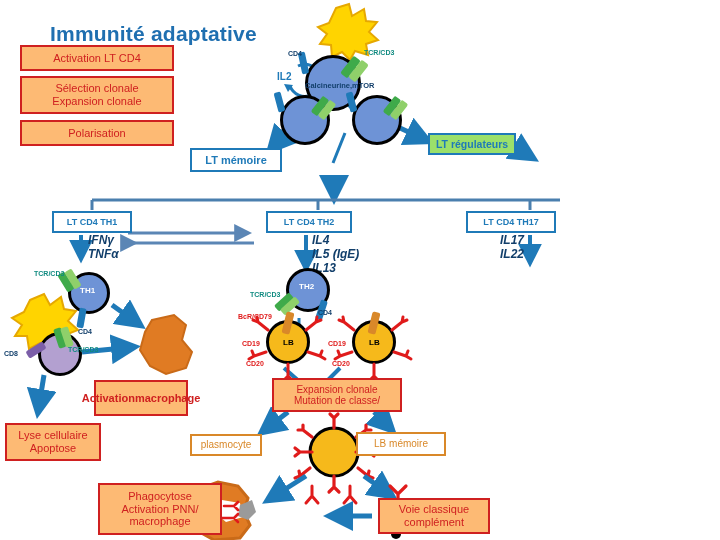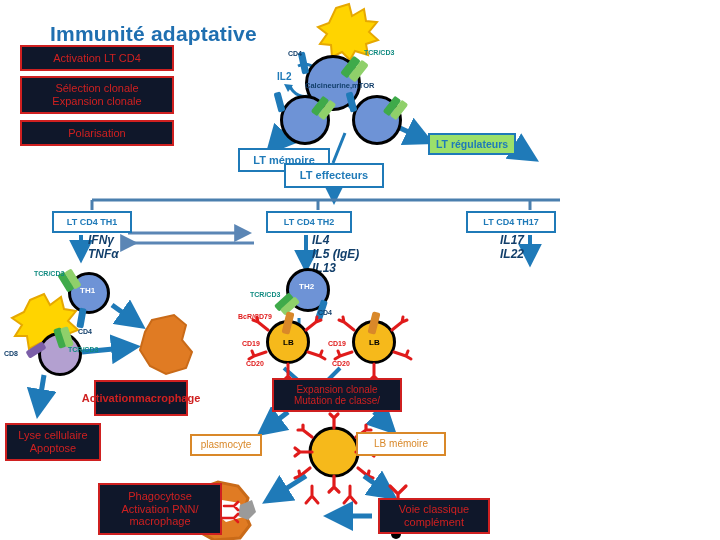--- a/index.html
+++ b/index.html
@@ -7,21 +7,21 @@
          font-family:"Liberation Sans", sans-serif;}
   .abs{position:absolute;}
 
   
   #title{left:50px;top:5px;width:290px;height:30px;color:#1f6fb0;font-size:21px;
          font-weight:bold;letter-spacing:.2px;line-height:30px;white-space:nowrap;margin-top:14px;}
 
   
   .box{box-sizing:border-box;display:flex;align-items:center;justify-content:center;
        text-align:center;line-height:1.15;}
-  .box-red{border:2.5px solid #cf2020;color:#cf2020;background:#0f172a;font-size:11px;}
+  .box-red{border:2.5px solid #cf2020;color:#cf2020;background:#fdba74;font-size:11px;}
   .box-blue{border:2.5px solid #1f7ab8;color:#1f7ab8;background:#fff;font-size:11px;font-weight:bold;}
   .box-green{border:2.5px solid #1f7ab8;color:#1f7ab8;background:#9be06a;font-size:10.5px;font-weight:bold;}
   .box-orange{border:2px solid #d98829;color:#d98829;background:#fff;font-size:10px;}
   .box-blue-s{border:2px solid #1f7ab8;color:#1f7ab8;background:#fff;font-size:9px;font-weight:bold;}
 
   
   .lbl{font-size:7px;font-weight:bold;white-space:nowrap;}
   .lbl-dark{color:#123f6b;}
   .lbl-teal{color:#0f8a80;}
   .lbl-red{color:#e01b1b;}
@@ -185,27 +185,24 @@
   <div class="abs cell cell-t" style="left:280px;top:95px;width:50px;height:50px;"></div>
   <div class="abs rec rec-cd4" style="left:276px;top:92px;width:7px;height:20px;transform:rotate(-15deg);"></div>
   <div class="abs rec rec-tcr-g" style="left:316px;top:96px;width:8px;height:20px;transform:rotate(38deg);"></div>
   <div class="abs rec rec-tcr-lg" style="left:323px;top:100px;width:8px;height:20px;transform:rotate(38deg);"></div>
 
   <div class="abs cell cell-t" style="left:352px;top:95px;width:50px;height:50px;"></div>
   <div class="abs rec rec-cd4" style="left:348px;top:92px;width:7px;height:20px;transform:rotate(-15deg);"></div>
   <div class="abs rec rec-tcr-g" style="left:388px;top:96px;width:8px;height:20px;transform:rotate(38deg);"></div>
   <div class="abs rec rec-tcr-lg" style="left:395px;top:100px;width:8px;height:20px;transform:rotate(38deg);"></div>
 
-  <div class="abs box box-blue" style="left:190px;top:148px;width:92px;height:24px;margin-left:48px;">
+  <div class="abs box box-blue" style="left:190px;top:148px;width:92px;height:24px;">
     <span>LT mémoire</span>
   </div>
 
-  <div class="abs box box-blue" style="left:284px;top:163px;width:100px;height:25px;">
-    <span>LT effecteurs</span>
-  </div>
 
   <div class="abs box box-green" style="left:428px;top:133px;width:88px;height:22px;">
     <span>LT régulateurs</span>
   </div>
 
   <div class="abs box box-blue-s" style="left:52px;top:211px;width:80px;height:22px;">
     <span>LT CD4 TH1</span>
   </div>
   <div class="abs lbl-cyto" style="left:88px;top:233px;">IFNγ</div>
   <div class="abs lbl-cyto" style="left:88px;top:247px;">TNFα</div>

